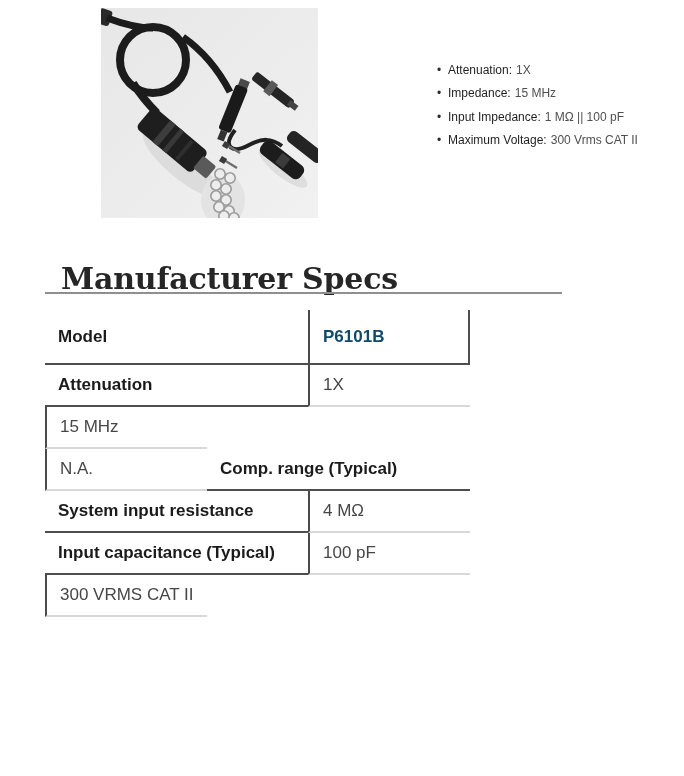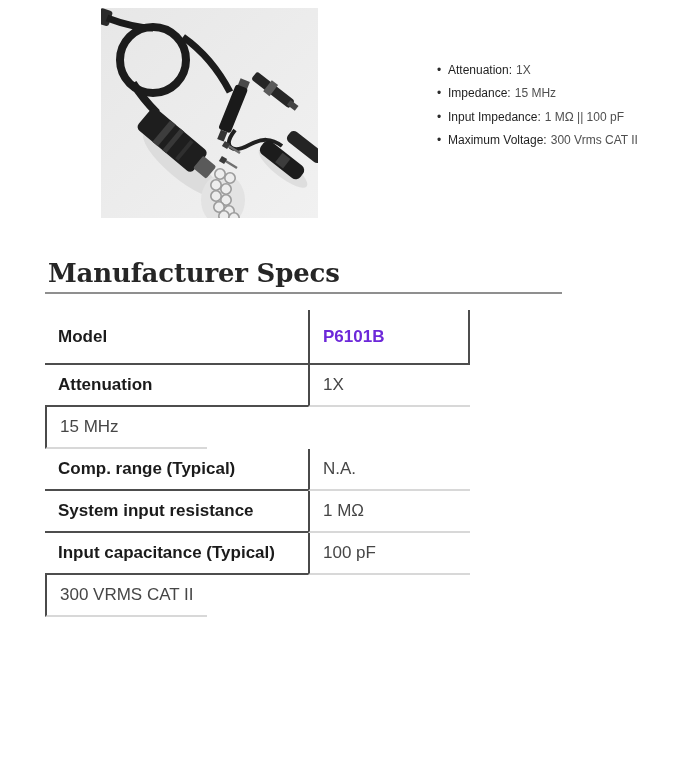--- a/index.html
+++ b/index.html
@@ -14,22 +14,22 @@
   .photo svg{display:block;}
 
   
   .highlights{position:absolute;left:437px;top:58px;width:240px;}
   .hl-item{display:flex;align-items:center;height:23.5px;font-size:12px;color:#4f4f4f;white-space:nowrap;}
   .hl-bullet{width:11px;color:#2b2b2b;font-size:12px;line-height:1;}
   .hl-label{font-weight:normal;color:#1f1f1f;margin-right:4px;}
 
   
   .section-title{
-    position:absolute;left:48px;top:236px;
-    font-family:"DejaVu Serif", serif;font-weight:bold;font-size:26px;
+    position:absolute;left:61px;top:236px;
+    font-family:"DejaVu Serif", serif;font-weight:bold;font-size:30px;
     color:#262626;letter-spacing:-0.2px;
   }
   .rule{position:absolute;left:45px;top:292px;width:517px;height:2px;background:#8f8f8f;}
 
   
   .spec-table{position:absolute;left:45px;top:310px;width:425px;}
   .spec-row{display:flex;height:42px;}
   .spec-row.first{height:55px;}
   .cell{display:flex;align-items:center;box-sizing:border-box;}
   .cell-label{
@@ -39,21 +39,21 @@
   }
   .cell-value{
     width:162px;padding-left:13px;
     border-left:2px solid #4a4a4a;
     border-bottom:2px solid #d8d8d8;
     font-size:17px;color:#464646;
   }
   .spec-row.first .cell-value{
     border-bottom:2px solid #4d4d4d;
     border-right:2px solid #4d4d4d;
-    font-weight:bold;color:#6d28d9;
+    font-weight:bold;color:#0c4a6e;
   }
   .spec-row.last .cell-value{border-bottom:2px solid transparent;}
 </style>
 </head>
 <body>
 
 <div class="photo">
   <svg width="217" height="210" viewBox="0 0 217 210">
     <defs>
       <linearGradient id="bg" x1="0" y1="0" x2="1" y2="1">
@@ -161,26 +161,26 @@
     <div class="cell cell-value">P6101B</div>
   </div>
   <div class="spec-row">
     <div class="cell cell-label">Attenuation</div>
     <div class="cell cell-value">1X</div>
   </div>
   <div class="spec-row">
     <div class="cell cell-value">15 MHz</div>
   </div>
   <div class="spec-row">
+    <div class="cell cell-value">N.A.</div>
     <div class="cell cell-label">Comp. range (Typical)</div>
-    <div class="cell cell-value">N.A.</div>
   </div>
   <div class="spec-row">
     <div class="cell cell-label">System input resistance</div>
-    <div class="cell cell-value">1 MΩ</div>
+    <div class="cell cell-value">4 MΩ</div>
   </div>
   <div class="spec-row">
     <div class="cell cell-label">Input capacitance (Typical)</div>
     <div class="cell cell-value">100 pF</div>
   </div>
   <div class="spec-row">
     <div class="cell cell-value">300 VRMS CAT II</div>
   </div>
 </div>
 

